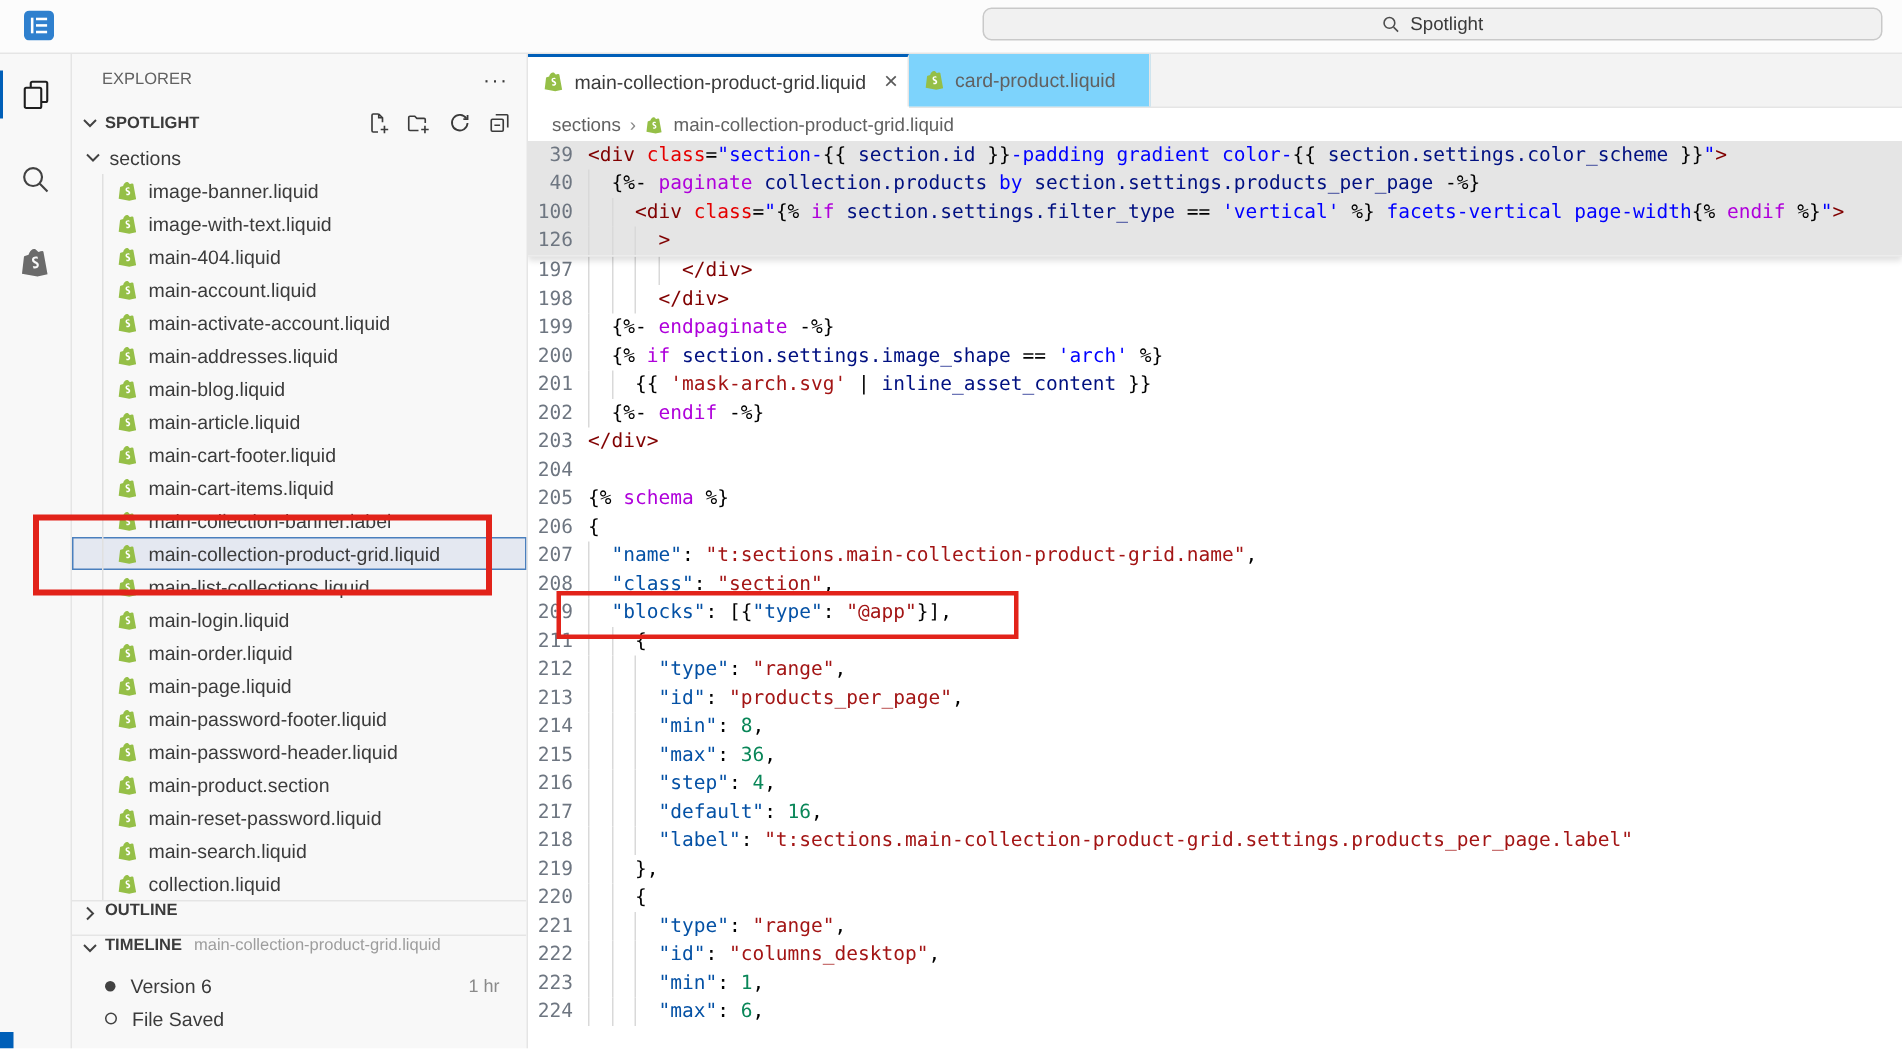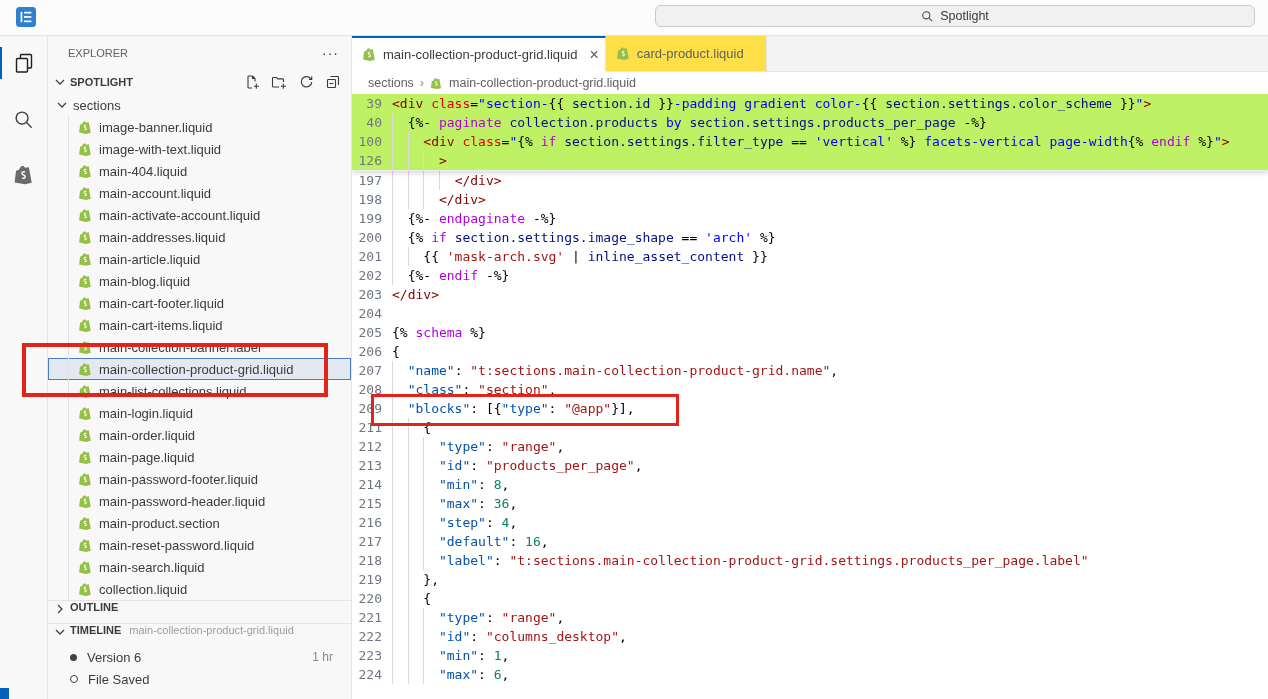--- a/index.html
+++ b/index.html
@@ -34,30 +34,30 @@
       border-top:1px solid #e5e5e5;white-space:nowrap;}
   .foot-desc{font-weight:normal;color:#9d9d9d;font-size:11px;margin-left:6px;overflow:hidden;text-overflow:ellipsis;}
   .tl-item{height:22px;display:flex;align-items:center;gap:10px;padding-left:22px;padding-right:18px;font-size:13px;cursor:pointer;}
   .dot{width:7px;height:7px;border-radius:50%;background:#424242;flex:none;}
   .dot.open{background:transparent;border:1.3px solid #424242;width:6px;height:6px;}
   .tl-time{margin-left:auto;color:#8a8a8a;font-size:12px;}
   
   .editor{flex:1;display:flex;flex-direction:column;background:#fff;min-width:0;}
   .tabbar{height:35px;background:#f3f3f3;display:flex;border-bottom:1px solid #e5e5e5;position:relative;}
   .tab{display:flex;align-items:center;gap:6px;padding:0 10px;font-size:13px;color:#616161;
-      background:#fde047;border-right:1px solid #e5e5e5;cursor:pointer;white-space:nowrap;}
+      background:#7dd3fc;border-right:1px solid #e5e5e5;cursor:pointer;white-space:nowrap;}
   .tab.active{background:#fff;color:#3b3b3b;border-top:2px solid #005fb8;box-shadow:0 1px 0 0 #fff;padding-right:6px;}
   .tab .close{font-size:16px;color:#5a5a5a;margin-left:6px;line-height:14px;cursor:pointer;}
   .tab.inactive{padding-right:22px;}
   .breadcrumb{height:22px;display:flex;align-items:center;gap:6px;padding-left:16px;font-size:12.5px;color:#616161;background:#fff;}
   .breadcrumb .sep{color:#8a8a8a;}
   
   .code{flex:1;overflow:hidden;font-family:"DejaVu Sans Mono","Liberation Mono",monospace;
       font-size:13px;line-height:19px;position:relative;}
-  .sticky{position:relative;z-index:3;background:#bef264;box-shadow:0 3px 4px rgba(0,0,0,0.12);border-bottom:1px solid #ececec;}
+  .sticky{position:relative;z-index:3;background:#e5e5e5;box-shadow:0 3px 4px rgba(0,0,0,0.12);border-bottom:1px solid #ececec;}
   .cl{display:flex;height:19px;white-space:pre;}
   .ln{flex:0 0 30px;text-align:right;margin-right:10px;color:#6e7681;user-select:none;}
   .ct{position:relative;display:inline-block;}
   .ig{position:absolute;top:0;height:19px;width:1px;background:#d9d9d9;}
   .c-plain{color:#000000}.c-tag{color:#800000}.c-attr{color:#e50000}.c-str{color:#0000ff}
   .c-kw{color:#af00db}.c-kw2{color:#0000ff}.c-var{color:#001080}.c-key{color:#0451a5}
   .c-val{color:#a31515}.c-num{color:#098658}
   
   .ann{position:absolute;z-index:40;pointer-events:none;}
   .corner{position:absolute;left:0;top:688px;width:9px;height:11px;background:#005fb8;z-index:41;}
@@ -191,28 +191,28 @@
     <path d="M10.9 2.4c-.2 0-1.8.5-1.8.5S7.8 1.6 7.5 1.5c-.6-.2-1.3 0-1.8.5-.7.6-1.1 1.5-1.3 2.2l-1.8.6c-.3.1-.4.2-.45.5L1.2 13.4l7.5 1.4 4.9-1.1L11.6 2.8c-.05-.25-.35-.4-.7-.4z" fill="#95bf47"></path>
     <path d="M8.9 6.3c-.8-.3-1.8-.25-1.8.35 0 .85 2.3.75 2.3 2.6 0 1.45-1.5 1.85-2.6 1.6l-.35-1.2c.65.3 1.9.35 1.9-.35 0-.95-2.3-.75-2.3-2.6 0-1.35 1.45-1.85 2.75-1.45z" fill="#fff"></path>
   </svg>
             <span>main-addresses.liquid</span>
           </div>
           <div class="file-row">
             <svg width="15" height="15" viewBox="0 0 16 16">
     <path d="M10.9 2.4c-.2 0-1.8.5-1.8.5S7.8 1.6 7.5 1.5c-.6-.2-1.3 0-1.8.5-.7.6-1.1 1.5-1.3 2.2l-1.8.6c-.3.1-.4.2-.45.5L1.2 13.4l7.5 1.4 4.9-1.1L11.6 2.8c-.05-.25-.35-.4-.7-.4z" fill="#95bf47"></path>
     <path d="M8.9 6.3c-.8-.3-1.8-.25-1.8.35 0 .85 2.3.75 2.3 2.6 0 1.45-1.5 1.85-2.6 1.6l-.35-1.2c.65.3 1.9.35 1.9-.35 0-.95-2.3-.75-2.3-2.6 0-1.35 1.45-1.85 2.75-1.45z" fill="#fff"></path>
   </svg>
+            <span>main-blog.liquid</span>
+          </div>
+          <div class="file-row">
+            <svg width="15" height="15" viewBox="0 0 16 16">
+    <path d="M10.9 2.4c-.2 0-1.8.5-1.8.5S7.8 1.6 7.5 1.5c-.6-.2-1.3 0-1.8.5-.7.6-1.1 1.5-1.3 2.2l-1.8.6c-.3.1-.4.2-.45.5L1.2 13.4l7.5 1.4 4.9-1.1L11.6 2.8c-.05-.25-.35-.4-.7-.4z" fill="#95bf47"></path>
+    <path d="M8.9 6.3c-.8-.3-1.8-.25-1.8.35 0 .85 2.3.75 2.3 2.6 0 1.45-1.5 1.85-2.6 1.6l-.35-1.2c.65.3 1.9.35 1.9-.35 0-.95-2.3-.75-2.3-2.6 0-1.35 1.45-1.85 2.75-1.45z" fill="#fff"></path>
+  </svg>
             <span>main-article.liquid</span>
-          </div>
-          <div class="file-row">
-            <svg width="15" height="15" viewBox="0 0 16 16">
-    <path d="M10.9 2.4c-.2 0-1.8.5-1.8.5S7.8 1.6 7.5 1.5c-.6-.2-1.3 0-1.8.5-.7.6-1.1 1.5-1.3 2.2l-1.8.6c-.3.1-.4.2-.45.5L1.2 13.4l7.5 1.4 4.9-1.1L11.6 2.8c-.05-.25-.35-.4-.7-.4z" fill="#95bf47"></path>
-    <path d="M8.9 6.3c-.8-.3-1.8-.25-1.8.35 0 .85 2.3.75 2.3 2.6 0 1.45-1.5 1.85-2.6 1.6l-.35-1.2c.65.3 1.9.35 1.9-.35 0-.95-2.3-.75-2.3-2.6 0-1.35 1.45-1.85 2.75-1.45z" fill="#fff"></path>
-  </svg>
-            <span>main-blog.liquid</span>
           </div>
           <div class="file-row">
             <svg width="15" height="15" viewBox="0 0 16 16">
     <path d="M10.9 2.4c-.2 0-1.8.5-1.8.5S7.8 1.6 7.5 1.5c-.6-.2-1.3 0-1.8.5-.7.6-1.1 1.5-1.3 2.2l-1.8.6c-.3.1-.4.2-.45.5L1.2 13.4l7.5 1.4 4.9-1.1L11.6 2.8c-.05-.25-.35-.4-.7-.4z" fill="#95bf47"></path>
     <path d="M8.9 6.3c-.8-.3-1.8-.25-1.8.35 0 .85 2.3.75 2.3 2.6 0 1.45-1.5 1.85-2.6 1.6l-.35-1.2c.65.3 1.9.35 1.9-.35 0-.95-2.3-.75-2.3-2.6 0-1.35 1.45-1.85 2.75-1.45z" fill="#fff"></path>
   </svg>
             <span>main-cart-footer.liquid</span>
           </div>
           <div class="file-row">
             <svg width="15" height="15" viewBox="0 0 16 16">

